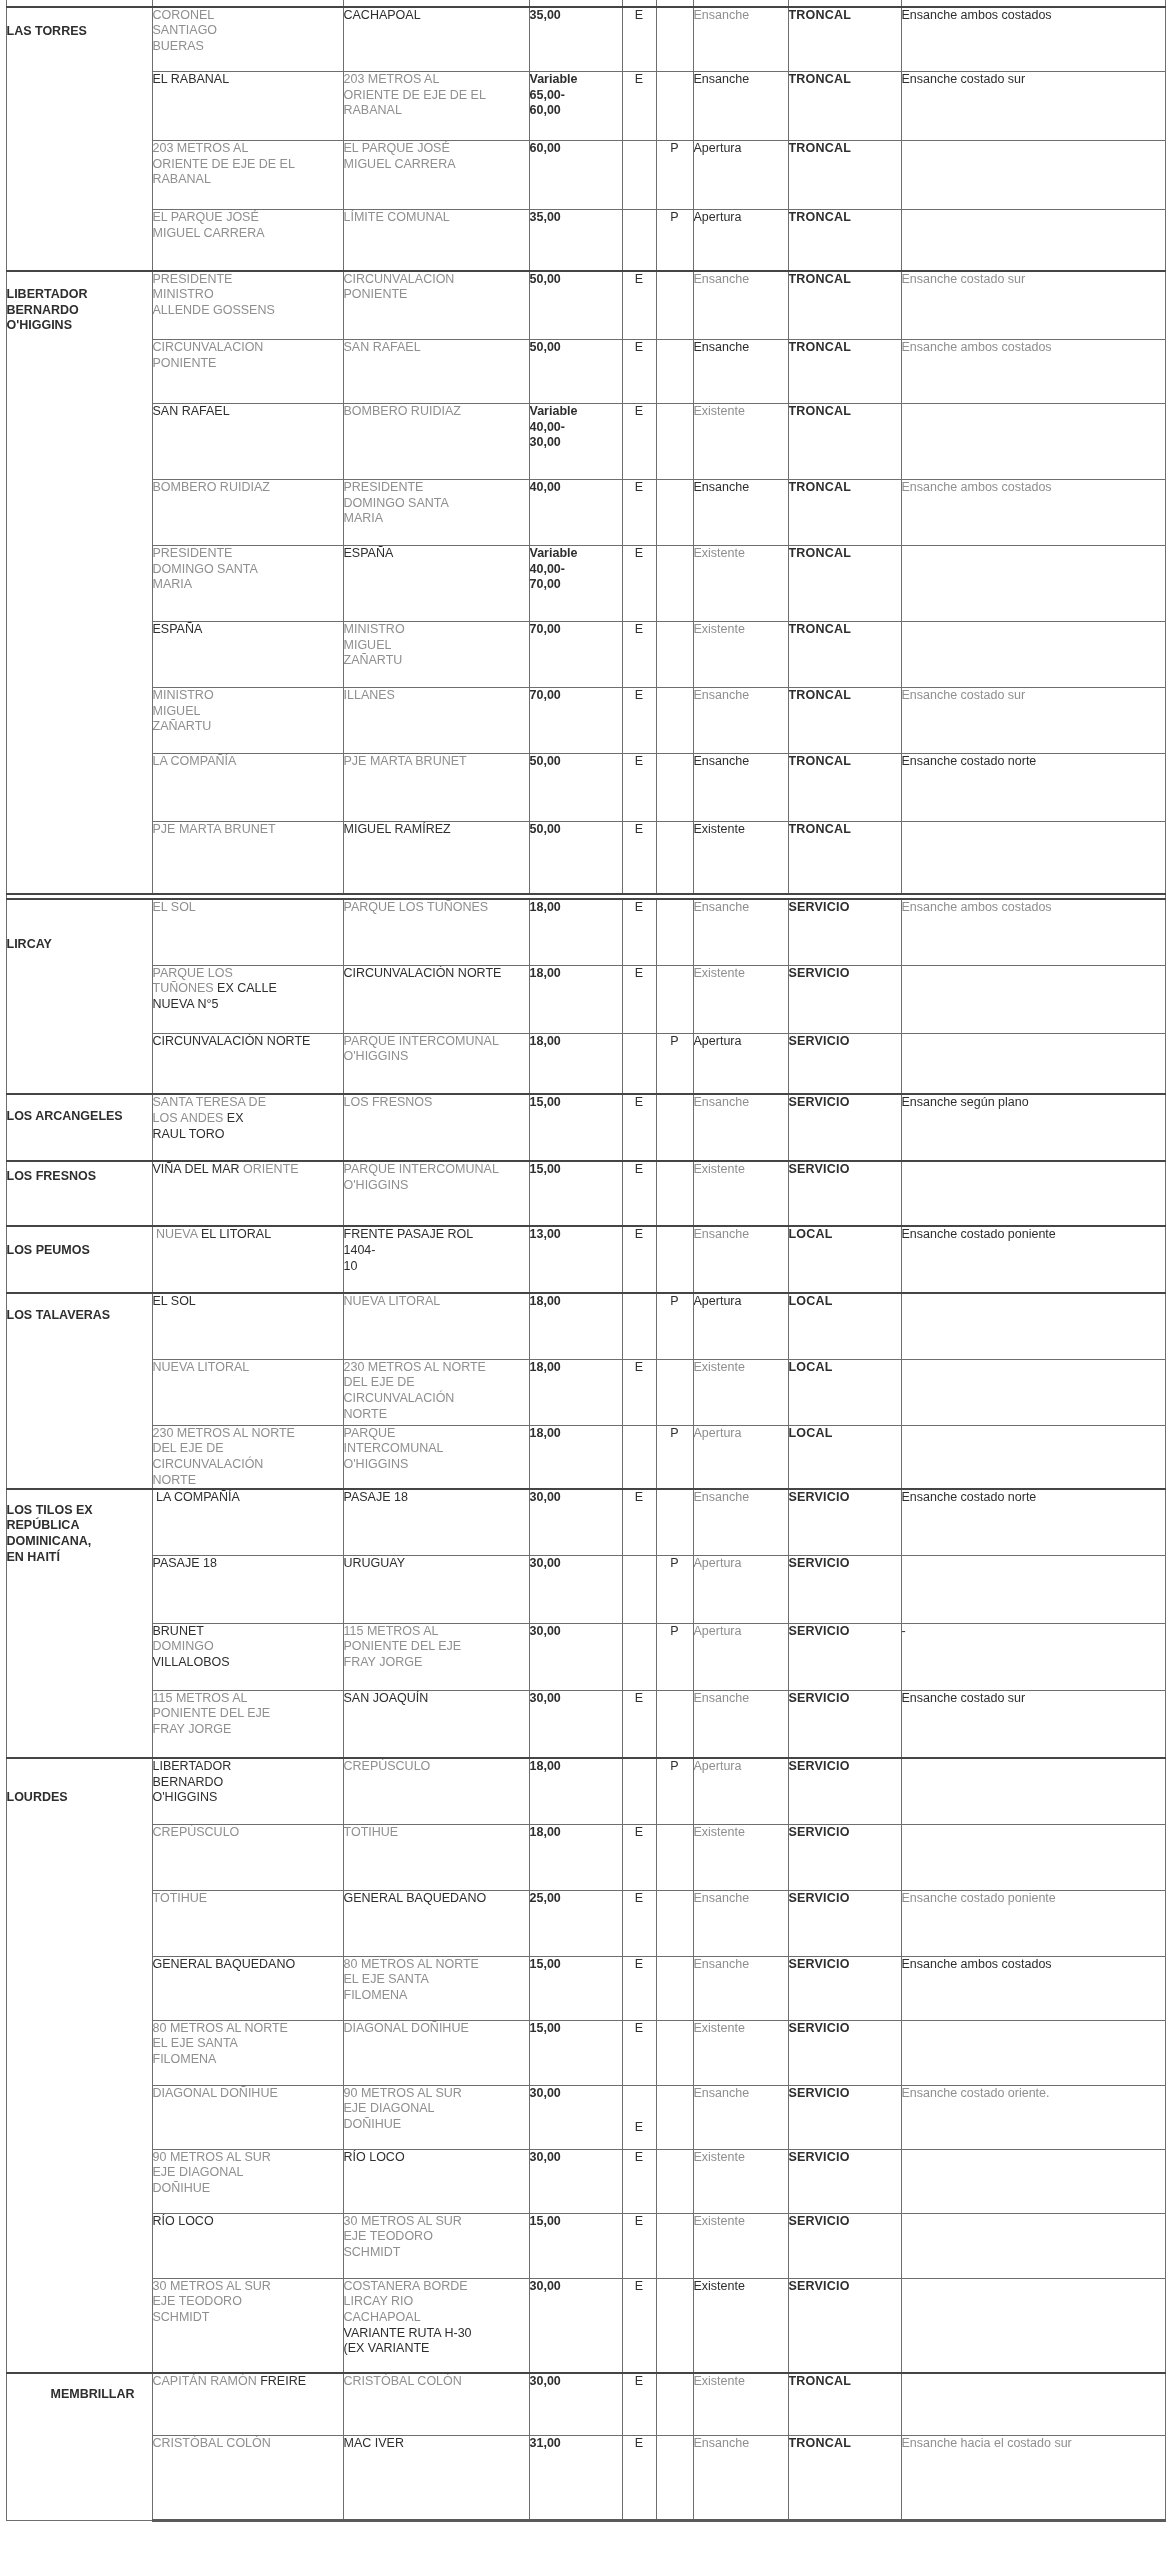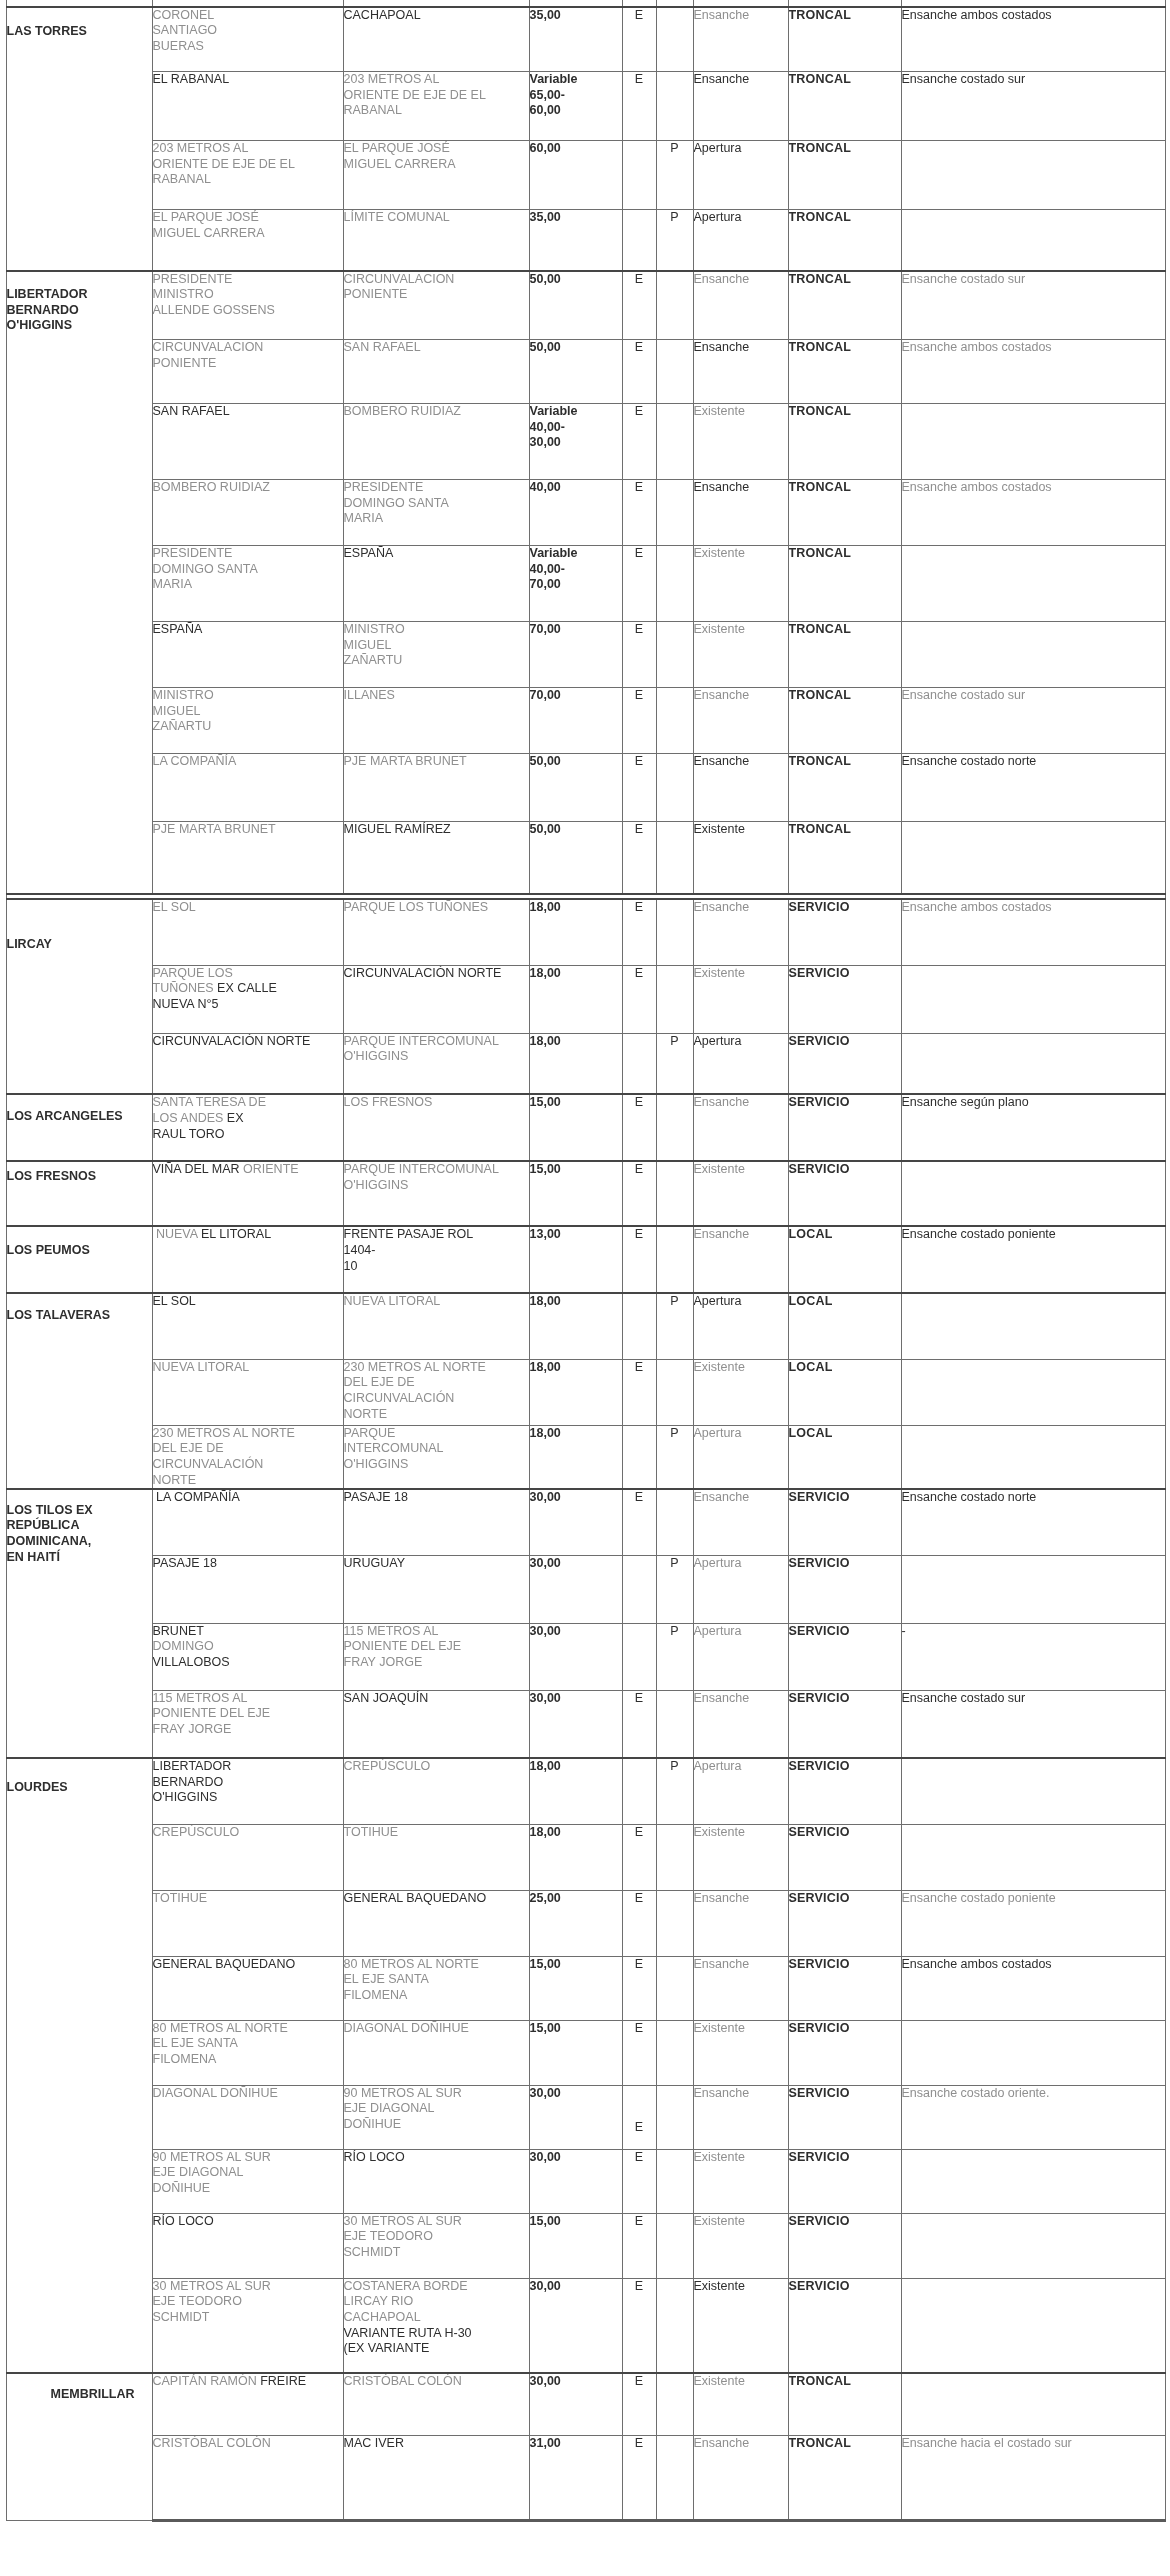--- a/index.html
+++ b/index.html
@@ -567,21 +567,21 @@
           <div>30,00</div>
         </td>
         <td class="c-e">E</td>
         <td class="c-p"></td>
         <td class="c-act"><span class="muted">Ensanche</span></td>
         <td class="c-cat">SERVICIO</td>
         <td class="c-obs"><span>Ensanche costado sur</span></td>
       </tr>
       <tr class="sec-start" style="height: 66px;">
         <td class="c-sec" rowspan="9">
-          <div style="padding-top: 21px;">
+          <div style="padding-top: 31px;">
             <div>LOURDES</div>
           </div>
         </td>
         <td class="c-from">
           <div><span>LIBERTADOR</span></div>
           <div><span>BERNARDO</span></div>
           <div><span>O'HIGGINS</span></div>
         </td>
         <td class="c-to">
           <div><span class="muted">CREPÚSCULO</span></div>

